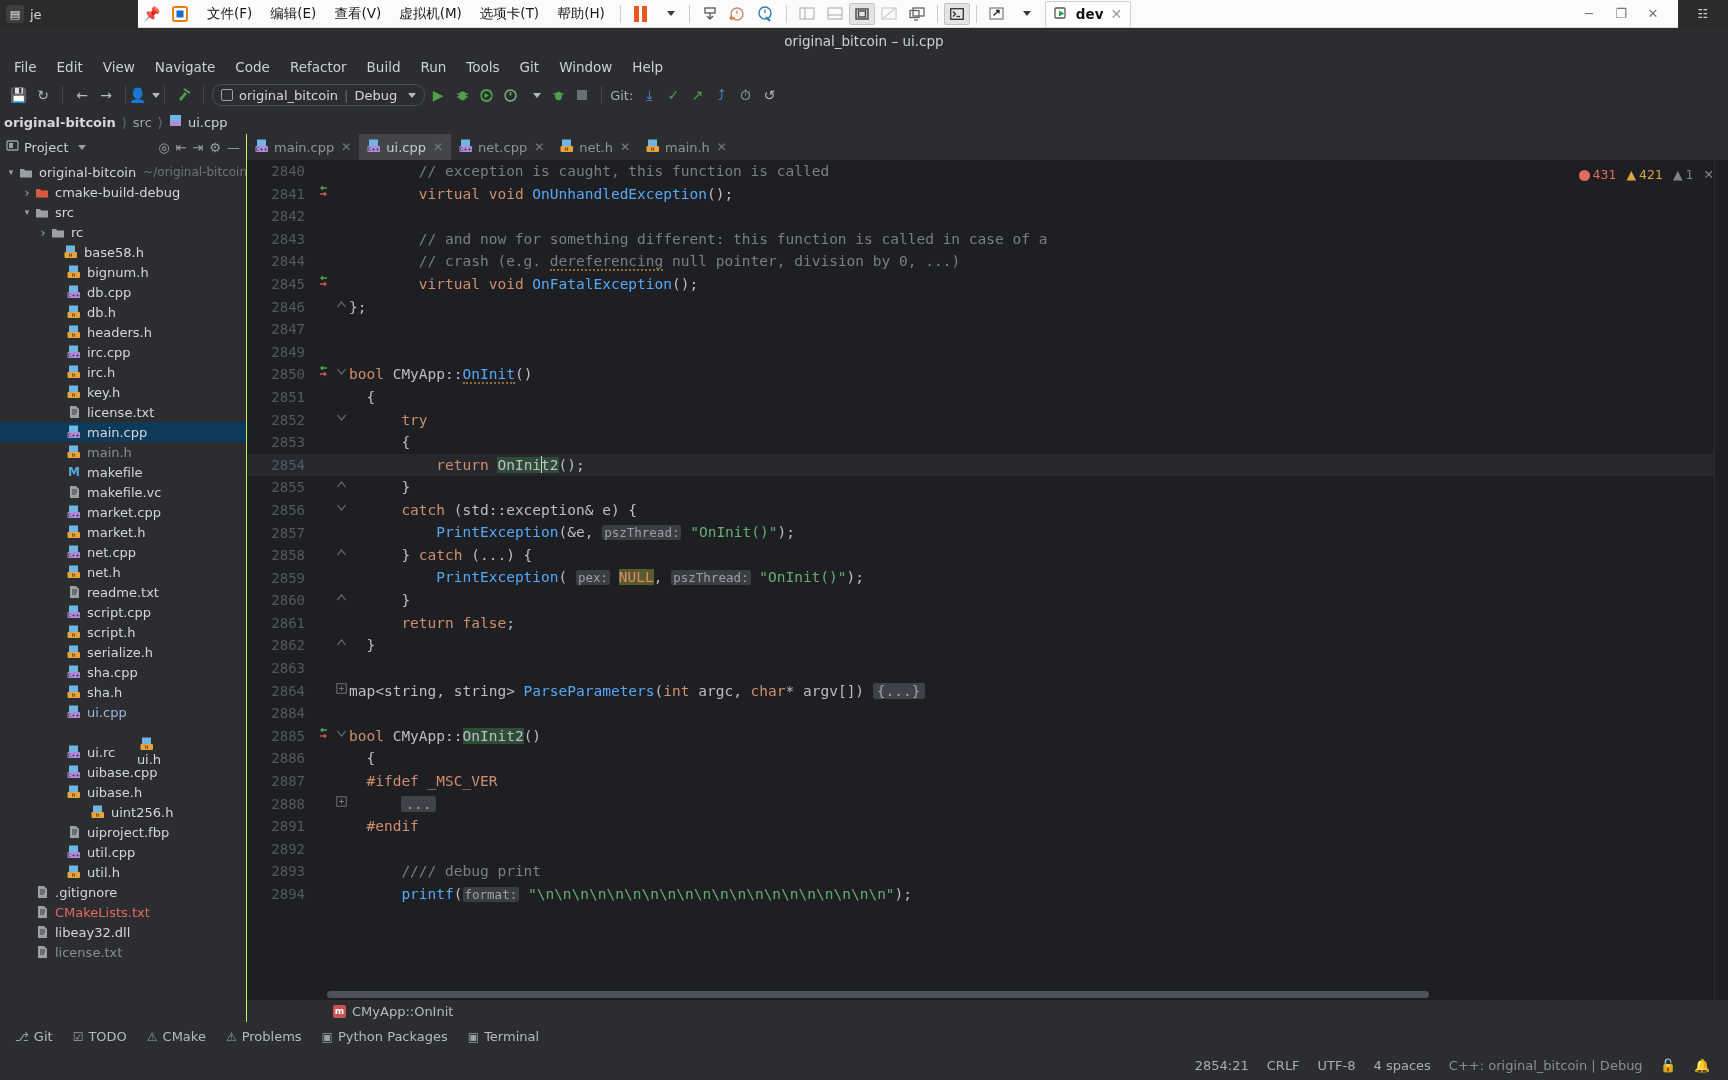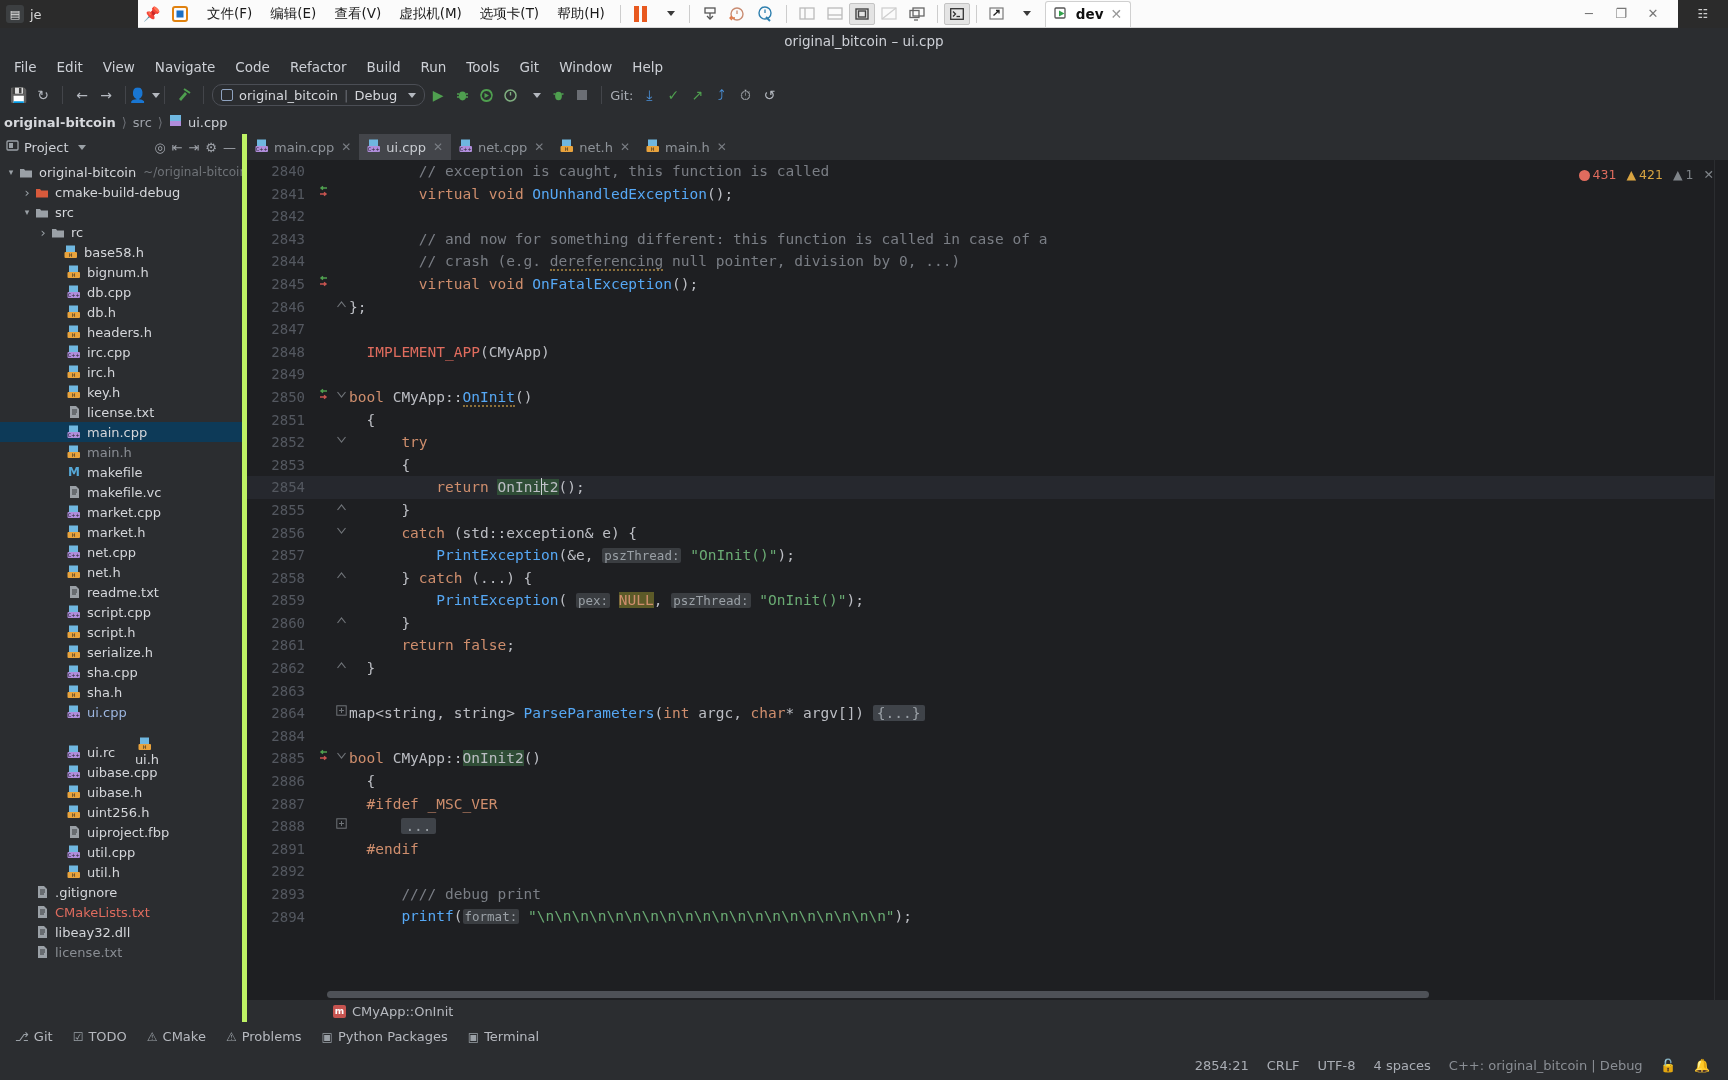--- a/index.html
+++ b/index.html
@@ -100,21 +100,21 @@
 
   
   #main {
     position: absolute; top: 106px; left: 0; right: 0; bottom: 58px;
     display: flex;
   }
 
   
   #project-panel {
     width: 247px; flex: 0 0 247px; background: #2b2d30; display: flex; flex-direction: column;
-    border-right: 5px solid #bef264;
+    border-right: 1px solid #bef264;
   }
   #project-header {
     height: 26px; display:flex; align-items:center; gap:6px; padding: 0 6px;
     font-size: 13px; color:#cdd0d6;
   }
   #project-header .ph-title { display:flex;align-items:center;gap:5px; }
   #project-header .ph-actions { margin-left:auto; display:flex; gap:6px; color:#a0a4ab; font-size:13px;}
   #tree { flex: 1 1 auto; overflow: hidden; padding-top: 2px; font-size: 13px;}
   .trow { height: 20px; display: flex; align-items: center; white-space: nowrap; color: #d4d6da; }
   .trow.selected { background: #0d3a58; }
@@ -789,21 +789,21 @@
             <span class="arrow"></span>
             <span class="ficon">
               <svg width="14" height="14" viewBox="0 0 14 14">
                 <rect x="2" y="0.5" width="9" height="7" fill="#6fb7e0"></rect>
                 <rect x="0.5" y="7" width="12.5" height="6" rx="1" fill="#e8a33d"></rect>
                 <text x="6.7" y="11.9" font-size="5" fill="#1e1f22" text-anchor="middle" font-family="DejaVu Sans">H</text>
               </svg>
             </span>
             <span class="lbl">uibase.h</span>
           </div>
-          <div class="trow" style="padding-left: 52px; align-items: center;">
+          <div class="trow" style="padding-left: 76px; align-items: center;">
             <span class="arrow"></span>
             <span class="ficon">
               <svg width="14" height="14" viewBox="0 0 14 14">
                 <rect x="2" y="0.5" width="9" height="7" fill="#6fb7e0"></rect>
                 <rect x="0.5" y="7" width="12.5" height="6" rx="1" fill="#e8a33d"></rect>
                 <text x="6.7" y="11.9" font-size="5" fill="#1e1f22" text-anchor="middle" font-family="DejaVu Sans">H</text>
               </svg>
             </span>
             <span class="lbl">uint256.h</span>
           </div>
@@ -941,21 +941,20 @@
             <div class="crow"><span class="lnum">2843</span><span class="gmark"></span><span class="fold"></span><span class="ctext">        <span class="cmt">// and now for something different: this function is called in case of a</span></span></div>
             <div class="crow"><span class="lnum">2844</span><span class="gmark"></span><span class="fold"></span><span class="ctext">        <span class="cmt">// crash (e.g. <span class="squiggle">dereferencing</span> null pointer, division by 0, ...)</span></span></div>
             <div class="crow"><span class="lnum">2845</span><span class="gmark"><svg width="13" height="13" viewBox="0 0 13 13">
                   <path d="M10 3 H4 M6 1.4 L4 3 L6 4.6" fill="none" stroke="#4f9f4f" stroke-width="1.4"></path>
                   <path d="M3 9 H9 M7 7.4 L9 9 L7 10.6" fill="none" stroke="#c75450" stroke-width="1.4"></path>
                 </svg></span><span class="fold"></span><span class="ctext">        <span class="kw">virtual</span> <span class="kw">void</span> <span class="fn">OnFatalException</span>();</span></div>
             <div class="crow"><span class="lnum">2846</span><span class="gmark"></span><span class="fold"><svg width="11" height="11" viewBox="0 0 11 11">
                   <path d="M1.5 8 L5.5 3 L9.5 8" fill="none" stroke="#6f7378" stroke-width="1.2"></path>
                 </svg></span><span class="ctext">};</span></div>
             <div class="crow"><span class="lnum">2847</span><span class="gmark"></span><span class="fold"></span><span class="ctext"></span></div>
-            <div class="crow"><span class="lnum">2848</span><span class="gmark"></span><span class="fold"></span><span class="ctext">  <span class="mac">IMPLEMENT_APP</span>(CMyApp)</span></div>
             <div class="crow"><span class="lnum">2849</span><span class="gmark"></span><span class="fold"></span><span class="ctext"></span></div>
             <div class="crow"><span class="lnum">2850</span><span class="gmark"><svg width="13" height="13" viewBox="0 0 13 13">
                   <path d="M10 3 H4 M6 1.4 L4 3 L6 4.6" fill="none" stroke="#4f9f4f" stroke-width="1.4"></path>
                   <path d="M3 9 H9 M7 7.4 L9 9 L7 10.6" fill="none" stroke="#c75450" stroke-width="1.4"></path>
                 </svg></span><span class="fold"><svg width="11" height="11" viewBox="0 0 11 11">
                   <path d="M1.5 3 L5.5 8 L9.5 3" fill="none" stroke="#6f7378" stroke-width="1.2"></path>
                 </svg></span><span class="ctext"><span class="kw">bool</span> <span class="ty">CMyApp</span>::<span class="fn squiggle">OnInit</span>()</span></div>
             <div class="crow"><span class="lnum">2851</span><span class="gmark"></span><span class="fold"></span><span class="ctext">  {</span></div>
             <div class="crow"><span class="lnum">2852</span><span class="gmark"></span><span class="fold"><svg width="11" height="11" viewBox="0 0 11 11">
                   <path d="M1.5 3 L5.5 8 L9.5 3" fill="none" stroke="#6f7378" stroke-width="1.2"></path>

